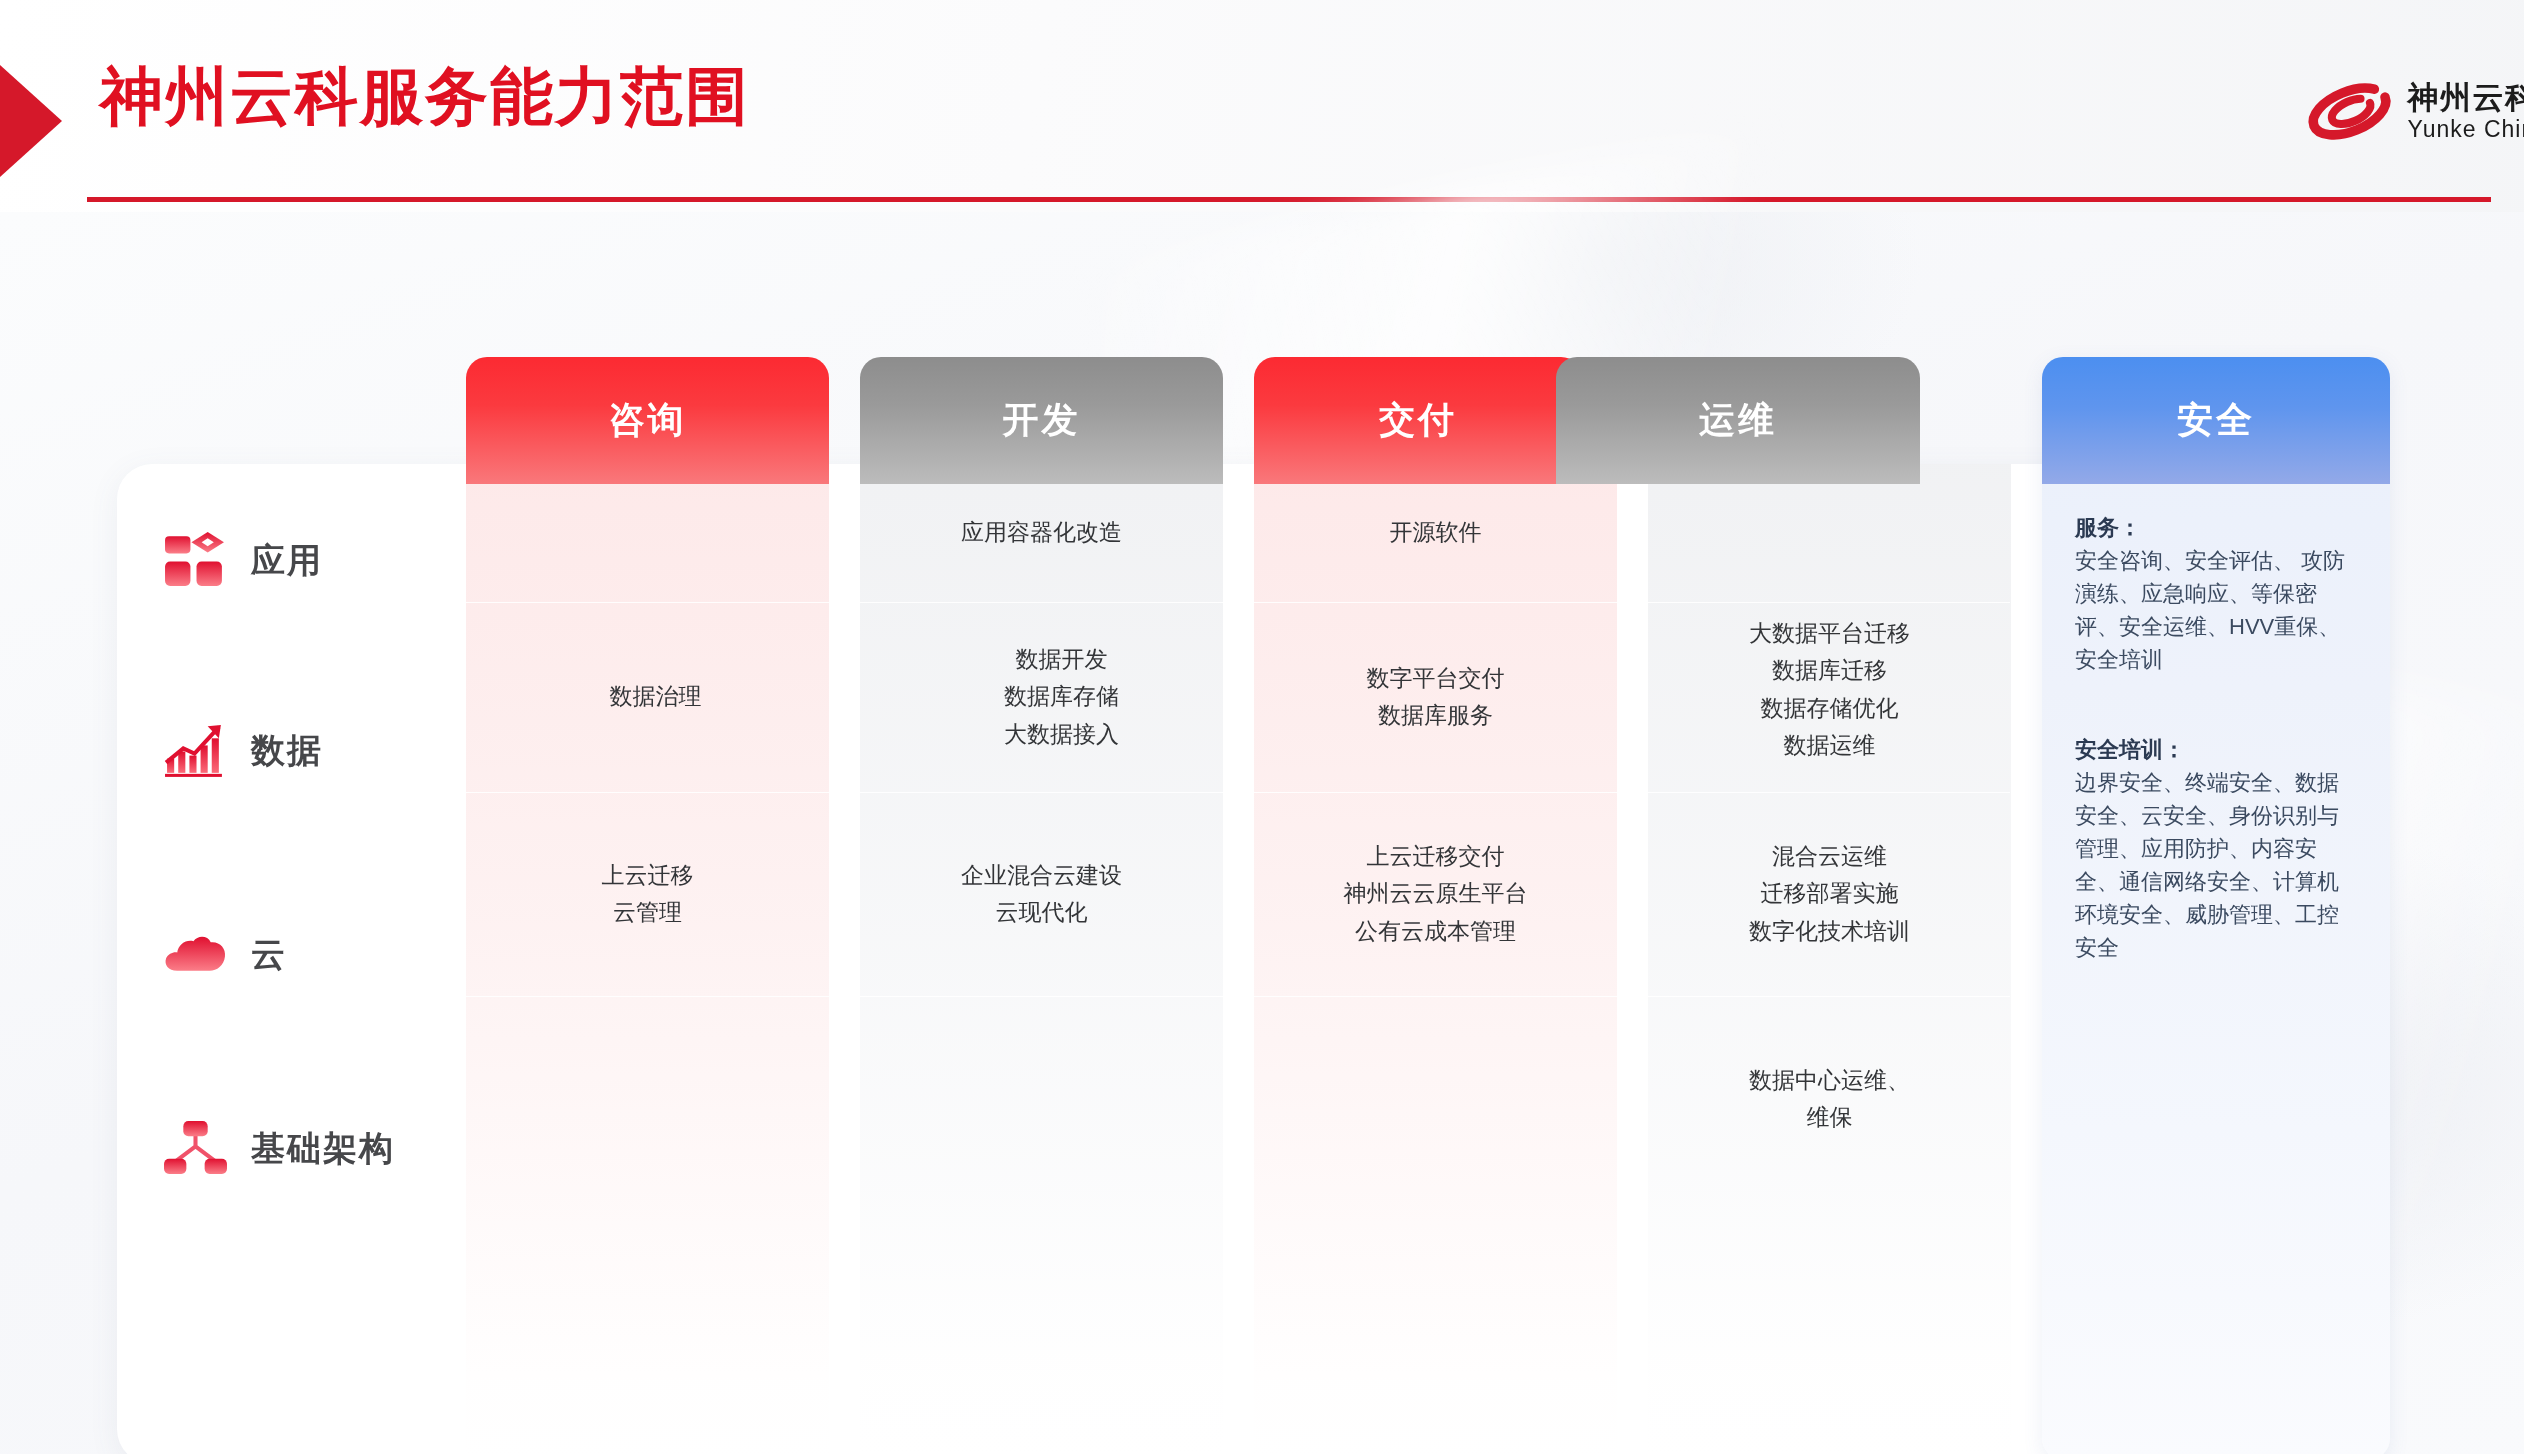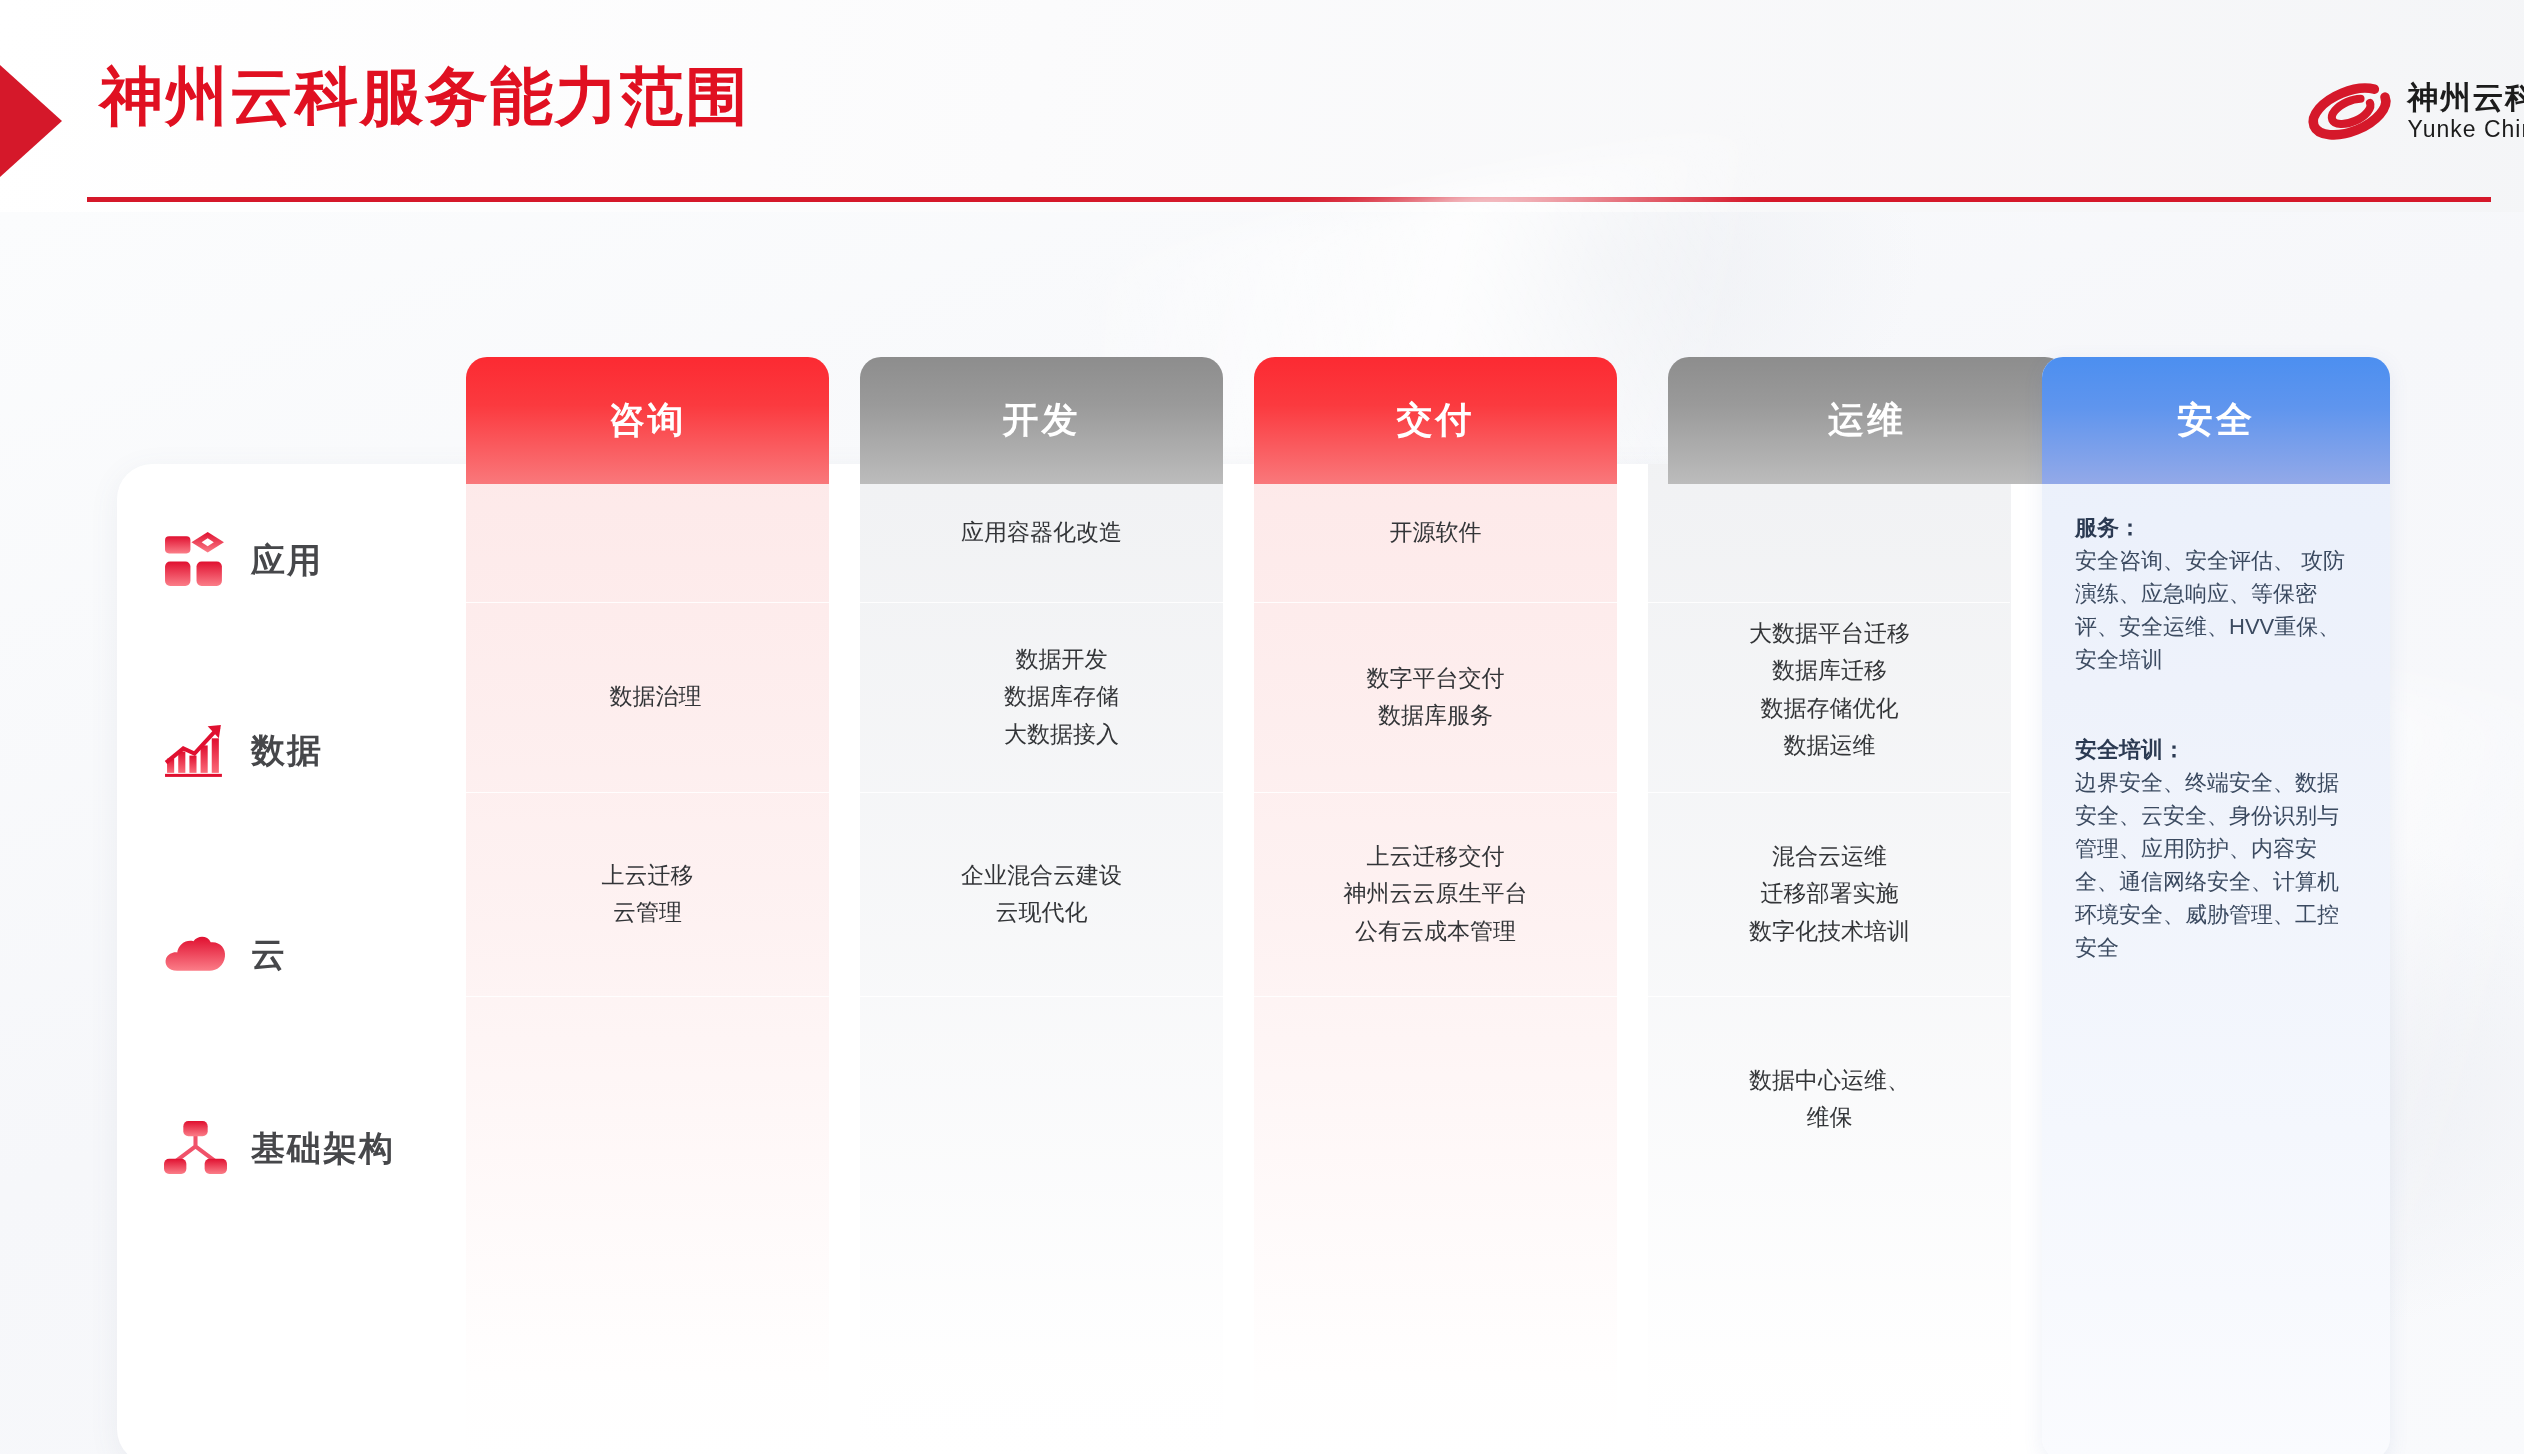--- a/index.html
+++ b/index.html
@@ -158,22 +158,22 @@
   <div class="col-strip gray" style="left:860px;width:363px;"></div>
   <div class="col-strip red" style="left:1254px;width:363px;"></div>
   <div class="col-strip gray" style="left:1648px;width:363px;"></div>
 
   <div class="hline" style="left:466px;top:390px;width:1544px;"></div>
   <div class="hline" style="left:466px;top:580px;width:1544px;"></div>
   <div class="hline" style="left:466px;top:784px;width:1544px;"></div>
 
   <div class="col-head red" style="left:466px;width:363px;">咨询</div>
   <div class="col-head gray" style="left:860px;width:363px;">开发</div>
-  <div class="col-head red" style="left:1254px;width:363px;">交付</div>
-  <div class="col-head gray" style="left:1668px;width:398px;">运维</div>
+  <div class="col-head red" style="left:1254px;width:328px;">交付</div>
+  <div class="col-head gray" style="left:1556px;width:364px;">运维</div>
 
   <div id="sec-card" style="left:2042px;width:348px;">
     <div id="sec-card-head">安全</div>
     <div id="sec-body">
       <div class="sec-title">服务：</div>
       <div class="sec-text">安全咨询、安全评估、 攻防演练、应急响应、等保密评、安全运维、HVV重保、安全培训</div>
       <div id="sec-gap"></div>
       <div class="sec-title">安全培训：</div>
       <div class="sec-text">边界安全、终端安全、数据安全、云安全、身份识别与管理、应用防护、内容安全、通信网络安全、计算机环境安全、威胁管理、工控安全</div>
     </div>

